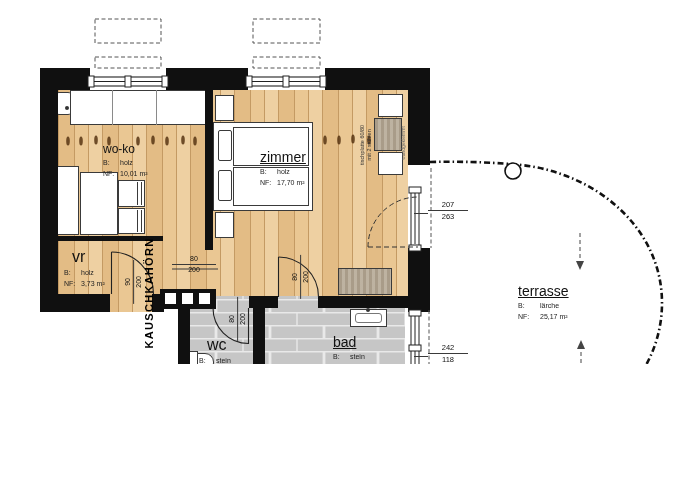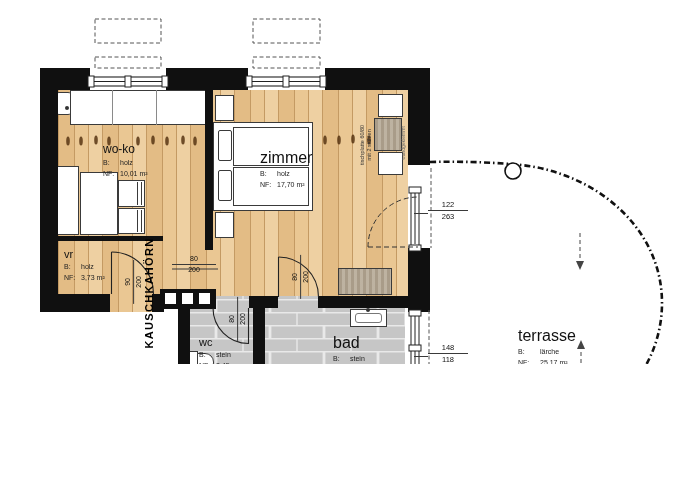--- a/index.html
+++ b/index.html
@@ -8,22 +8,22 @@
   .abs {position:absolute;}
   svg.layer {position:absolute; left:0; top:0; pointer-events:none;}
   .lay-floor {z-index:1;}
   .lay-line {z-index:4;}
   .wall {position:absolute; background:#101010; z-index:3;}
   .furn {position:absolute; background:#fff; border:1px solid #3a3a3a; box-sizing:border-box; z-index:2;}
   .furn-grey {background:#b8ac99; background-image:repeating-linear-gradient(90deg, rgba(60,40,20,.12) 0 3px, rgba(255,255,255,.08) 3px 6px);}
   .divline {position:absolute; background:#8a8a8a; z-index:2;}
   .room {position:absolute; z-index:5; white-space:nowrap;}
   .room-name {font-size:12px; color:#111; margin-bottom:2px;}
-  .room-name.lg {font-size:16px;}
-  .room-name.md {font-size:11px;}
+  .room-name.lg {font-size:14px;text-decoration:underline;}
+  .room-name.md {font-size:16px;margin-left:8px;}
   .room-row {display:flex; font-size:7px; color:#222; line-height:1.5;}
   .room-row .k {width:17px;}
   .dim {position:absolute; z-index:5; display:flex; flex-direction:column; align-items:center; font-size:7px; color:#111; line-height:1.2; box-sizing:border-box;}
   .dim .rule {width:100%; border-top:1px solid #3a3a3a; margin:1px 0; height:0;}
   .rot {transform:rotate(-90deg);}
   .note {position:absolute; z-index:5; text-align:center; color:#333;}
   .project-title {position:absolute; z-index:6; font-size:11px; font-weight:600; letter-spacing:1.3px; color:#000; text-align:center;}
   .sq {position:absolute; background:#fff; width:11px; height:11px;}
 </style>
 </head>
@@ -257,21 +257,21 @@
     <div class="room-row">
         <span class="k">B:</span>
         <span>stein</span>
       </div>
     <div class="room-row">
         <span class="k">NF:</span>
         <span>2,45 m²</span>
       </div>
   </div>
 
-  <div class="room" style="left:518px;top:283px;margin-top:44px;">
+  <div class="room" style="left:518px;top:283px;">
     <div class="room-name lg">terrasse</div>
     <div class="room-row" style="width:62px;">
         <span class="k" style="width:22px;">B:</span>
         <span>lärche</span>
       </div>
     <div class="room-row" style="width:62px;">
         <span class="k" style="width:22px;">NF:</span>
         <span>25,17 m²</span>
       </div>
   </div>
@@ -290,26 +290,26 @@
     <span>80</span>
       <span class="rule"></span>
       <span>200</span>
   </div>
   <div class="dim rot" style="left:279px;top:267px;width:44px;">
     <span>80</span>
       <span class="rule"></span>
       <span>200</span>
   </div>
   <div class="dim" style="left:428px;top:200px;width:40px;font-size:7.5px;">
-    <span>122</span>
+    <span>207</span>
       <span class="rule"></span>
       <span>263</span>
   </div>
   <div class="dim" style="left:428px;top:343px;width:40px;font-size:7.5px;">
-    <span>148</span>
+    <span>242</span>
       <span class="rule"></span>
       <span>118</span>
   </div>
 
   <div class="project-title rot" style="left:89px;top:287px;width:120px;">KAUSCHKAHÖRN</div>
 
   <div class="note rot" style="left:336px;top:138px;width:60px;font-size:5.5px;line-height:1.25;">
     <div>tischplatte 60/80</div>
     <div>mit 2 stühlen</div>
   </div>

